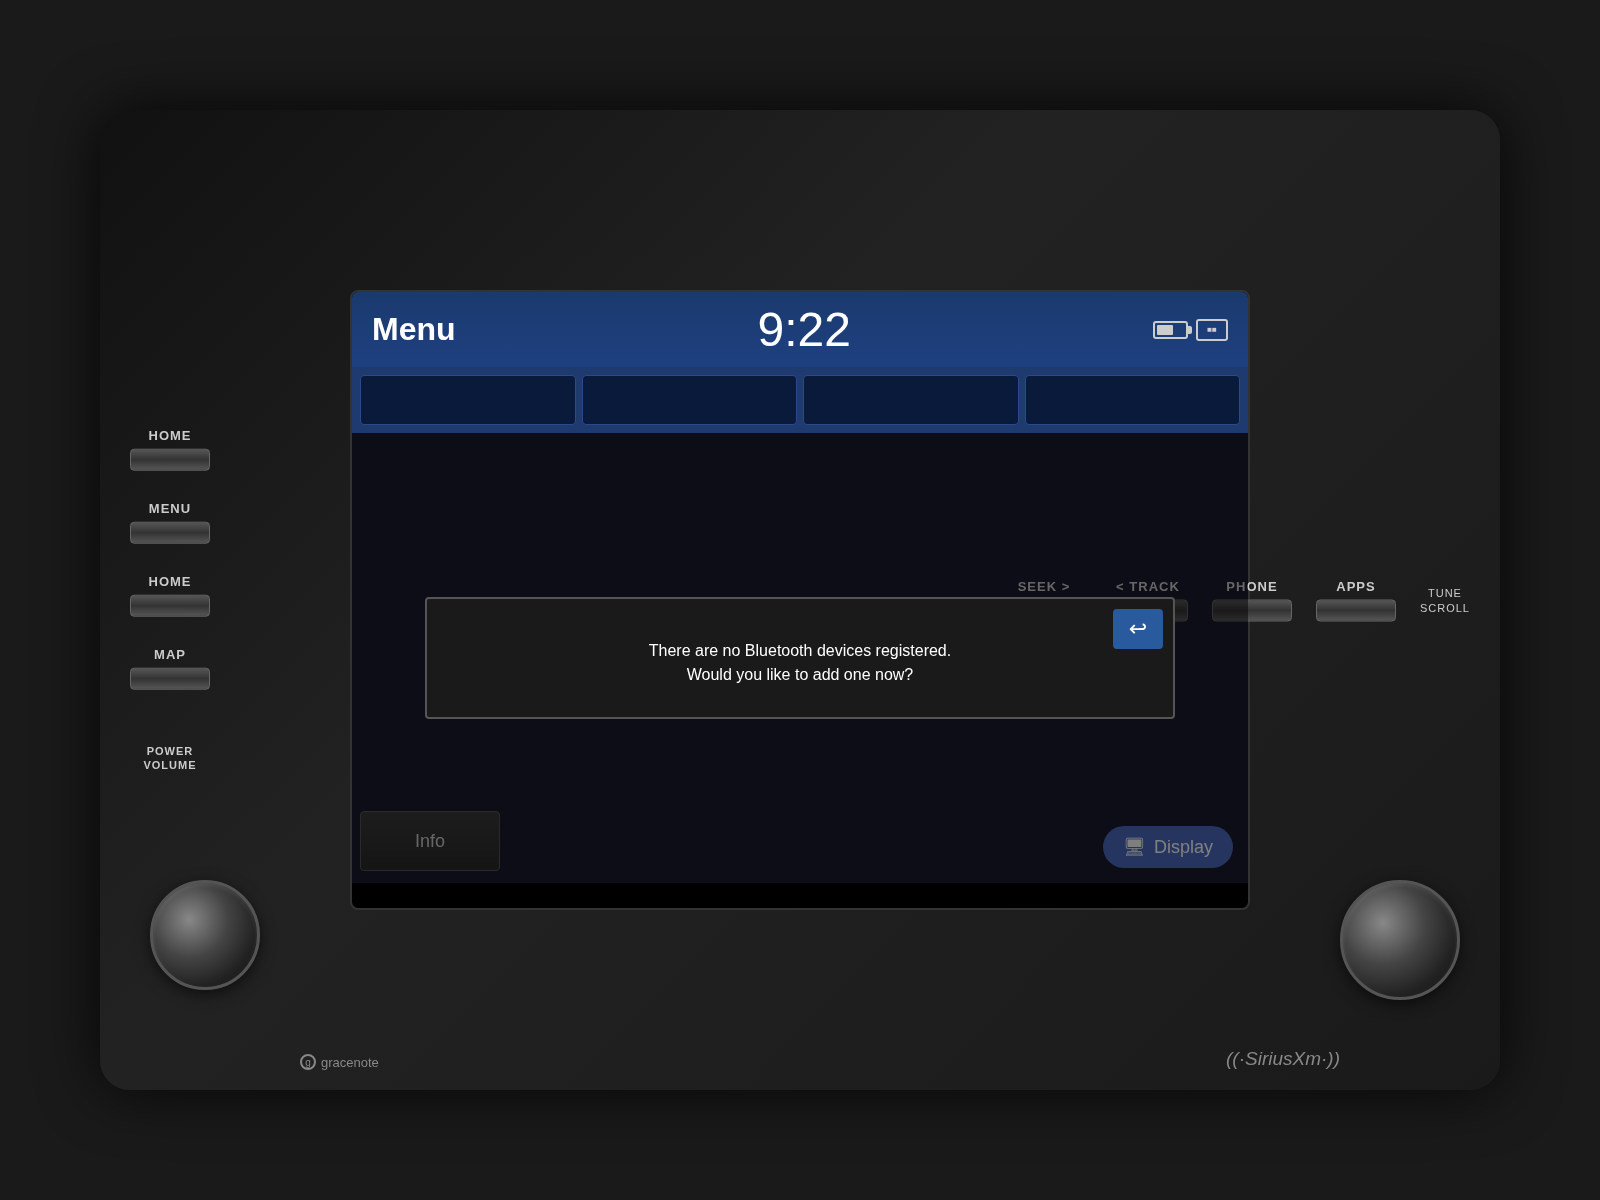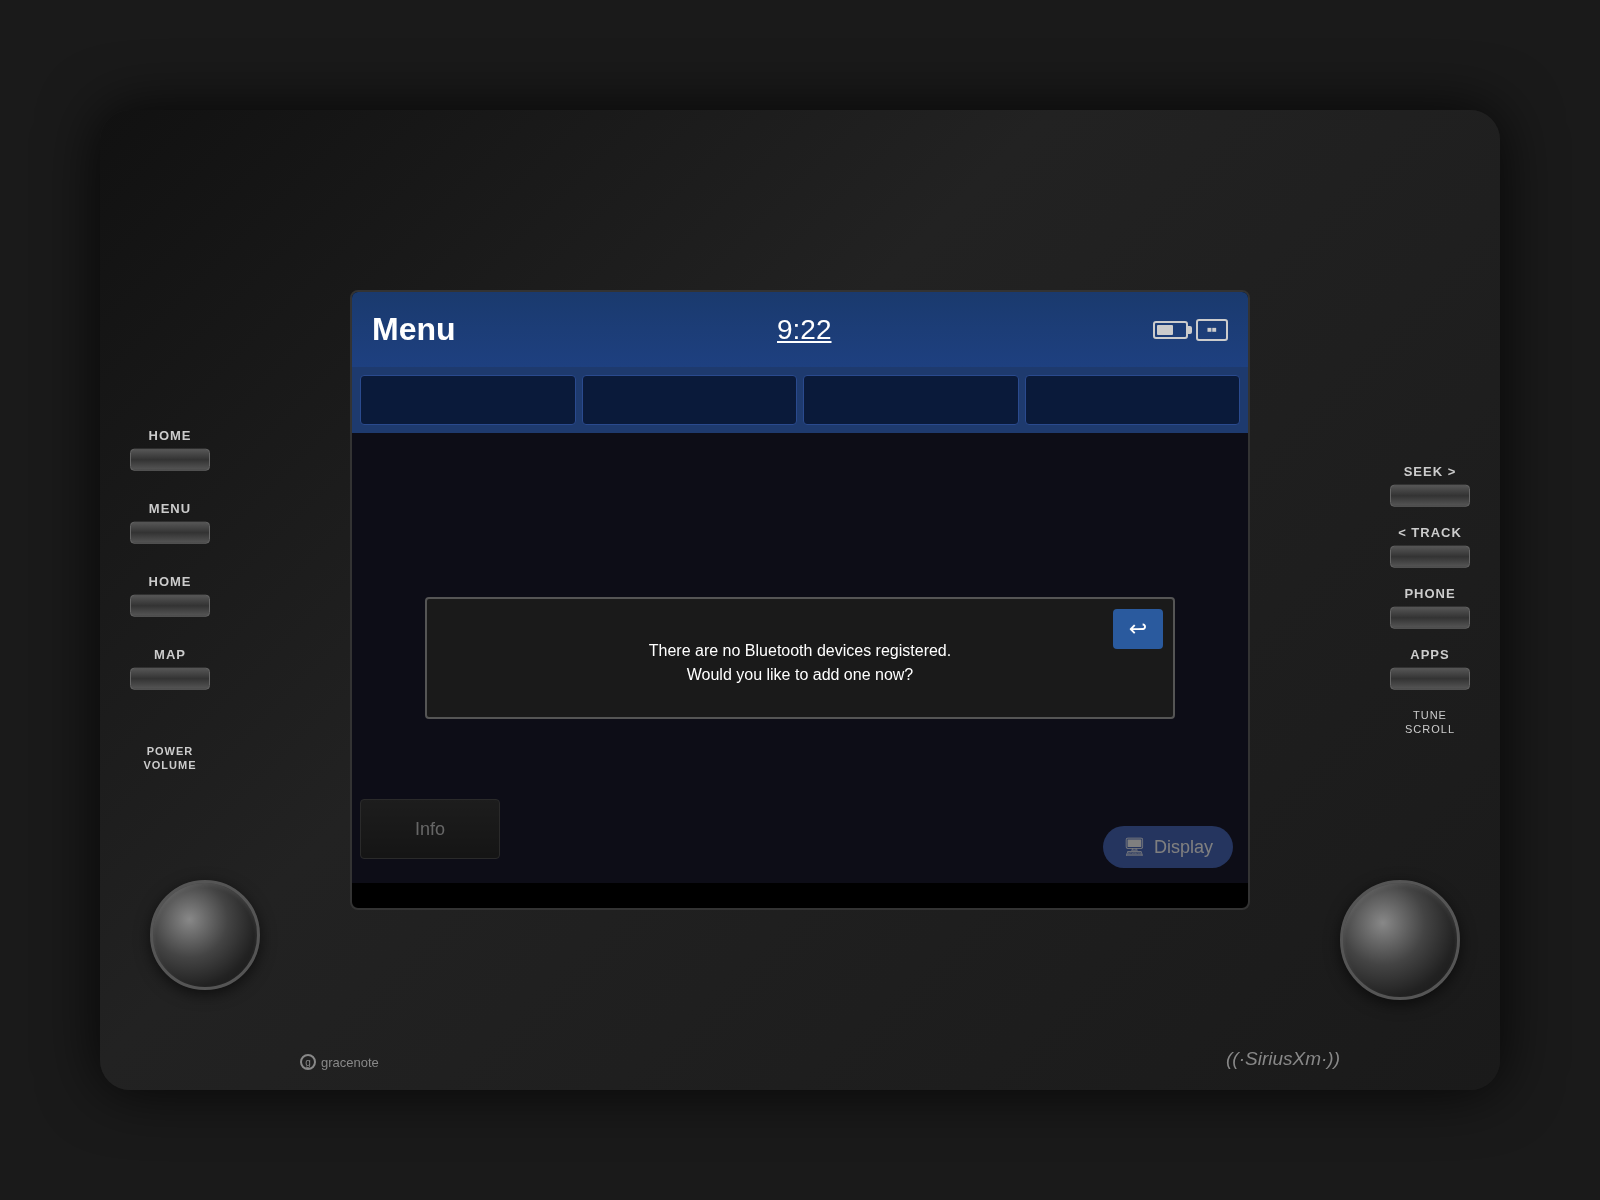--- a/index.html
+++ b/index.html
@@ -62,22 +62,21 @@
       cursor: pointer;
     }
 
     
     .right-buttons {
       position: absolute;
       right: 30px;
       top: 50%;
       transform: translateY(-50%);
       display: flex;
-      flex-direction: column;
-      gap: 18px;
+      gap: 24px;
       align-items: center;
     }
 
     
     .left-knob {
       position: absolute;
       left: 50px;
       bottom: 100px;
       width: 110px;
       height: 110px;
@@ -122,23 +121,22 @@
     }
 
     .screen-title {
       color: white;
       font-size: 32px;
       font-weight: bold;
     }
 
     .screen-time {
       color: white;
-      font-size: 28px;
+      font-size: 48px;
       font-weight: normal;
-      text-decoration: underline;
     }
 
     .screen-icons {
       display: flex;
       align-items: center;
       gap: 8px;
     }
 
     .battery-icon {
       width: 35px;
@@ -278,21 +276,21 @@
       border-right: 1px solid #555;
     }
 
     .dialog-btn-no {
       background: #3a6abf;
     }
 
     
     .bottom-menu {
       position: absolute;
-      bottom: 16px;
+      bottom: 4px;
       left: 0;
       right: 0;
       display: flex;
       background: #1a1a2e;
       padding: 8px;
       gap: 6px;
     }
 
     .bottom-menu-item {
       width: 140px;

